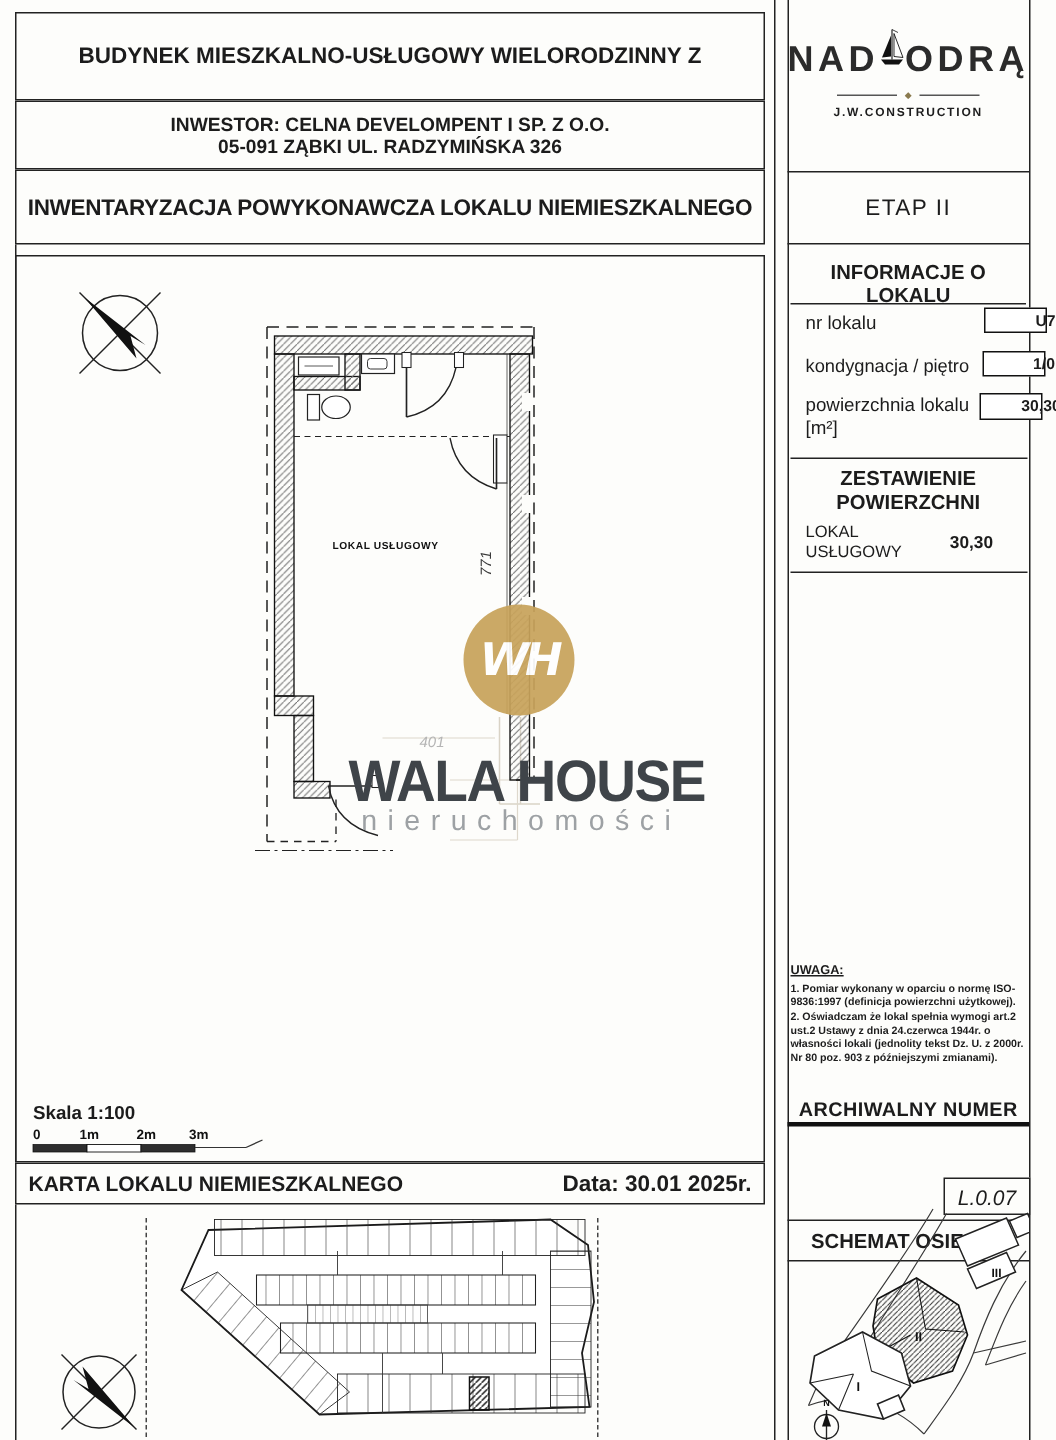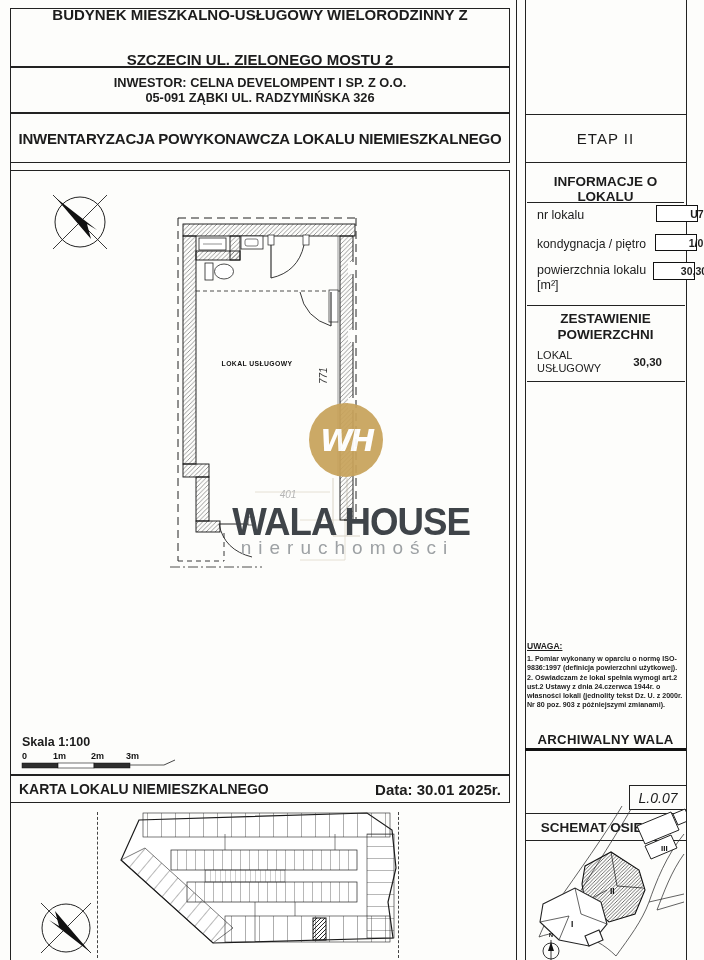--- a/index.html
+++ b/index.html
@@ -22,30 +22,48 @@
 
 <div id="page">
 
   <div class="abs vline" style="left:10px;top:8px;height:952px;"></div>
   <div class="abs vline" style="left:516px;top:0;height:960px;"></div>
   <div class="abs vline" style="left:525px;top:0;height:960px;"></div>
   <div class="abs vline" style="left:686px;top:0;height:960px;"></div>
 
   <div class="abs bx col" style="left:10px;top:8px;width:500px;height:59px;gap:27px;">
     <div class="b" style="font-size:15px;line-height:18px;">BUDYNEK MIESZKALNO-USŁUGOWY WIELORODZINNY Z</div>
-    <div class="b" style="font-size:15px;line-height:18px;">SZCZECIN UL. ZIELONEGO MOSTU 2</div>
   </div>
   <div class="abs bx col" style="left:10px;top:67px;width:500px;height:46px;">
     <div class="b" style="font-size:12.8px;line-height:15.5px;">INWESTOR: CELNA DEVELOMPENT I SP. Z O.O.</div>
     <div class="b" style="font-size:12.8px;line-height:15.5px;">05-091 ZĄBKI UL. RADZYMIŃSKA 326</div>
   </div>
   <div class="abs bx ct" style="left:10px;top:113px;width:500px;height:50px;">
     <div class="b" style="font-size:15px;letter-spacing:-0.2px;">INWENTARYZACJA POWYKONAWCZA LOKALU NIEMIESZKALNEGO</div>
   </div>
 
+  <div class="abs" style="left:525px;top:10px;width:161px;height:104px;">
+    <div style="display:flex;align-items:flex-end;justify-content:center;height:44px;">
+      <span style="font-size:24px;letter-spacing:3px;font-weight:600;color:#2b2b2b;">NAD</span>
+      <svg width="26" height="42" viewBox="0 0 26 42">
+        <line x1="13" y1="1" x2="13" y2="31" stroke="#111" stroke-width="1.1"></line>
+        <line x1="13" y1="1" x2="19" y2="4" stroke="#111" stroke-width="0.8"></line>
+        <path d="M12,7 L12,28 L3,29 Z" fill="#111"></path>
+        <path d="M15,5 L15,28 L24,29 Z" fill="#fdfdfb" stroke="#111" stroke-width="0.9"></path>
+        <path d="M2,31 L24,31 L20,36 L6,36 Z" fill="#111"></path>
+      </svg>
+      <span style="font-size:24px;letter-spacing:3px;font-weight:600;color:#2b2b2b;">ODRĄ</span>
+    </div>
+    <div style="display:flex;align-items:center;justify-content:center;margin-top:5px;">
+      <div style="width:40px;border-top:1px solid #555;"></div>
+      <div style="font-size:6px;color:#8a7a4e;margin:0 5px;">◆</div>
+      <div style="width:40px;border-top:1px solid #555;"></div>
+    </div>
+    <div class="ct b" style="font-size:8px;letter-spacing:1.2px;margin-top:3px;color:#1d1d1d;">J.W.CONSTRUCTION</div>
+  </div>
 
   <div class="abs ct" style="left:525px;top:114px;width:161px;height:49px;border-top:1.4px solid #222;border-bottom:1.4px solid #222;box-sizing:border-box;">
     <span style="font-size:15px;letter-spacing:1px;font-weight:500;">ETAP II</span>
   </div>
 
   <div class="abs ct" style="left:525px;top:180px;width:161px;height:18px;">
     <span style="font-size:13.5px;font-weight:600;">INFORMACJE O LOKALU</span>
   </div>
   <div class="abs hline" style="left:527px;top:202px;width:157px;"></div>
 
@@ -68,21 +86,21 @@
   <div class="abs" style="left:590px;top:356px;width:72px;text-align:right;font-size:11.5px;font-weight:600;">30,30</div>
   <div class="abs hline" style="left:527px;top:381px;width:158px;"></div>
 
   <div class="abs" style="left:527px;top:641px;width:156px;">
     <div style="font-size:8.5px;font-weight:bold;text-decoration:underline;margin-bottom:4px;">UWAGA:</div>
     <div style="font-size:7.1px;font-weight:600;line-height:1.28;">1. Pomiar wykonany w oparciu o normę ISO-9836:1997 (definicja powierzchni użytkowej).</div>
     <div style="font-size:7.1px;font-weight:600;line-height:1.28;margin-top:1px;">2. Oświadczam że lokal spełnia wymogi art.2 ust.2 Ustawy z dnia 24.czerwca 1944r. o własności lokali (jednolity tekst Dz. U. z 2000r. Nr 80 poz. 903 z późniejszymi zmianami).</div>
   </div>
 
   <div class="abs ct" style="left:525px;top:731px;width:161px;height:16px;">
-    <span style="font-size:13.2px;font-weight:bold;letter-spacing:0.3px;">ARCHIWALNY WALA</span>
+    <span style="font-size:13.2px;font-weight:bold;letter-spacing:0.3px;">ARCHIWALNY NUMER</span>
   </div>
   <div class="abs" style="left:525px;top:748px;width:161px;height:2.6px;background:#111;"></div>
   <div class="abs bx ct" style="left:629px;top:785px;width:58px;height:25px;border-width:1.5px;font-style:italic;">
     <span style="font-size:14px;font-weight:500;">L.0.07</span>
   </div>
 
   <div class="abs bx" style="left:10px;top:170px;width:500px;height:605px;background:transparent;"></div>
 
   <svg class="abs" style="left:40px;top:182px;" width="80" height="80" viewBox="0 0 80 80">
     <circle cx="40" cy="40" r="25" fill="none" stroke="#222" stroke-width="1"></circle>

